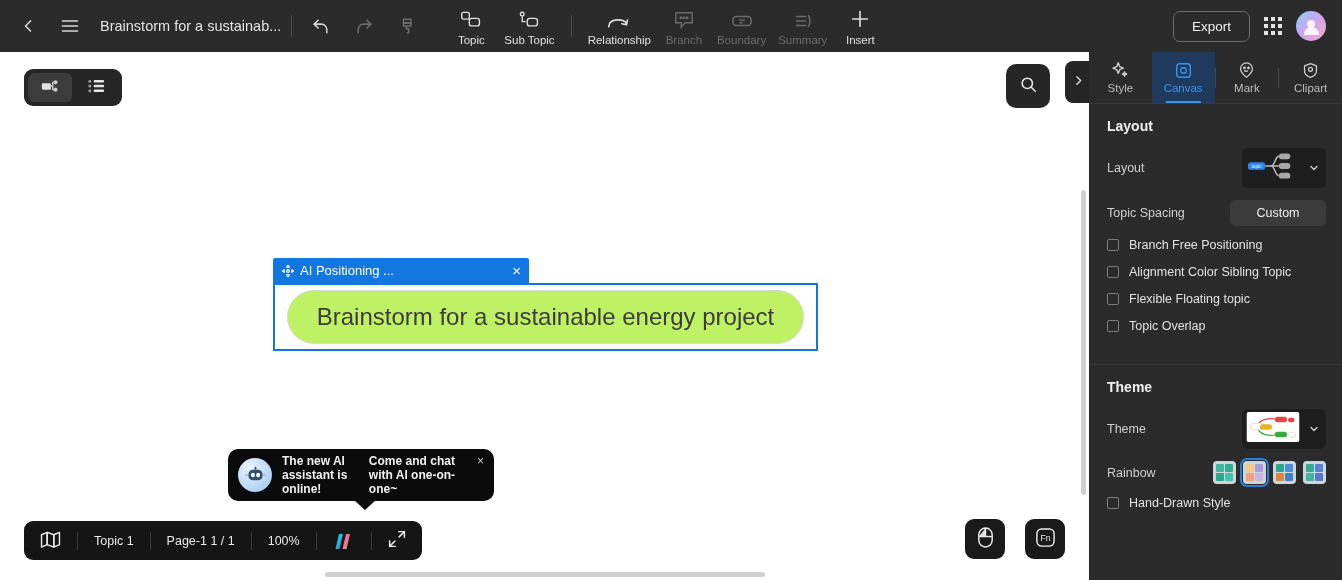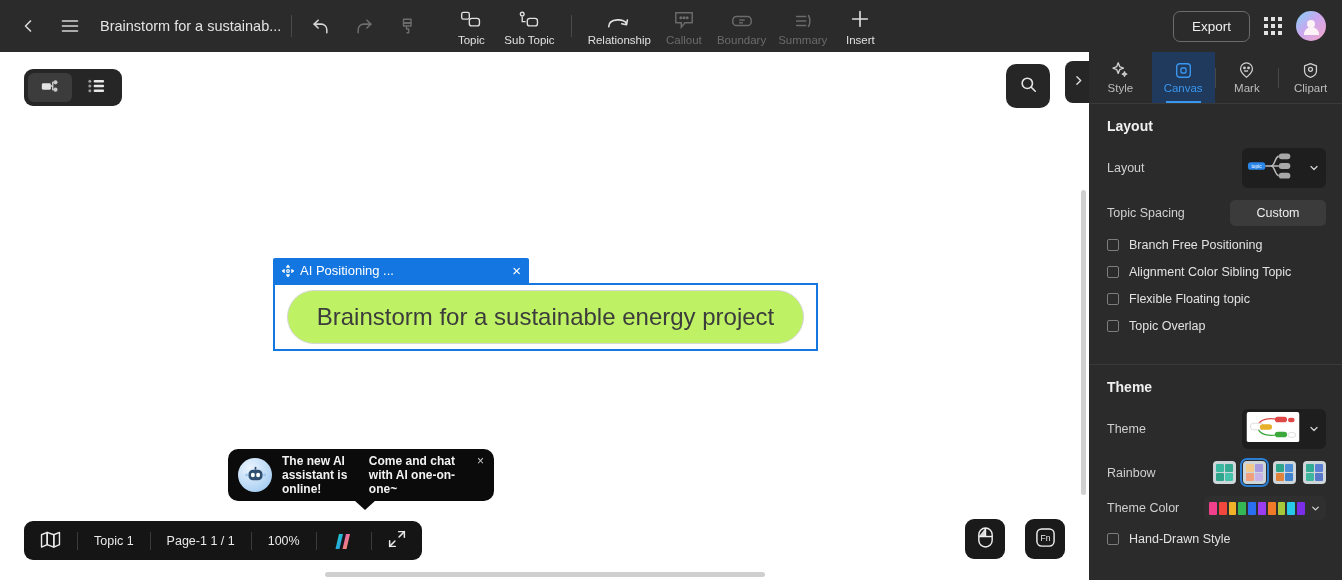--- a/index.html
+++ b/index.html
@@ -273,21 +273,21 @@
     </div>
     <div class="tool disabled">
       <span class="glyph">
         <svg width="22" height="20" viewBox="0 0 24 22" fill="none" stroke="currentColor" stroke-width="1.6">
             <path d="M3 3h18v11H13l-4 5v-5H3z"></path>
             <circle cx="8.5" cy="8.5" r="0.9" fill="currentColor"></circle>
             <circle cx="12" cy="8.5" r="0.9" fill="currentColor"></circle>
             <circle cx="15.5" cy="8.5" r="0.9" fill="currentColor"></circle>
           </svg>
       </span>
-      <span class="tlabel">Callout</span>
+      <span class="tlabel">Branch</span>
     </div>
     <div class="tool disabled">
       <span class="glyph">
         <svg width="22" height="18" viewBox="0 0 24 18" fill="none" stroke="currentColor" stroke-width="1.6">
             <rect x="2" y="4" width="20" height="10" rx="4"></rect>
             <line x1="9" y1="8" x2="15" y2="8"></line>
             <line x1="9" y1="11" x2="13" y2="11"></line>
           </svg>
       </span>
       <span class="tlabel">Boundary</span>
@@ -632,40 +632,20 @@
           </div>
           <div class="rb">
             <i style="background:#34ab94"></i>
               <i style="background:#5b7fd4"></i>
               <i style="background:#3fb79f"></i>
               <i style="background:#5878c9"></i>
           </div>
         </div>
       </div>
 
-      <div class="rp-row">
-        <span class="rp-label">Theme Color</span>
-        <div class="theme-color-bar">
-          <span class="tcsw" style="background:#f0408c"></span>
-          <span class="tcsw" style="background:#f0483c"></span>
-          <span class="tcsw" style="background:#f0b228"></span>
-          <span class="tcsw" style="background:#34b855"></span>
-          <span class="tcsw" style="background:#2a6ff0"></span>
-          <span class="tcsw" style="background:#9b3cf0"></span>
-          <span class="tcsw" style="background:#f07a28"></span>
-          <span class="tcsw" style="background:#a8c83c"></span>
-          <span class="tcsw" style="background:#28c8e8"></span>
-          <span class="tcsw" style="background:#7a2ee8"></span>
-          <span class="tc-caret">
-            <svg width="11" height="11" viewBox="0 0 24 24" fill="none" stroke="currentColor" stroke-width="2.8" stroke-linecap="round" stroke-linejoin="round">
-                <polyline points="6 9 12 15 18 9"></polyline>
-              </svg>
-          </span>
-        </div>
-      </div>
 
       <div class="chk-row" style="margin-top:4px;">
         <span class="chkbox"></span>
         <span class="chk-label">Hand-Drawn Style</span>
       </div>
     </div>
   </div>
 
 </div>
 

